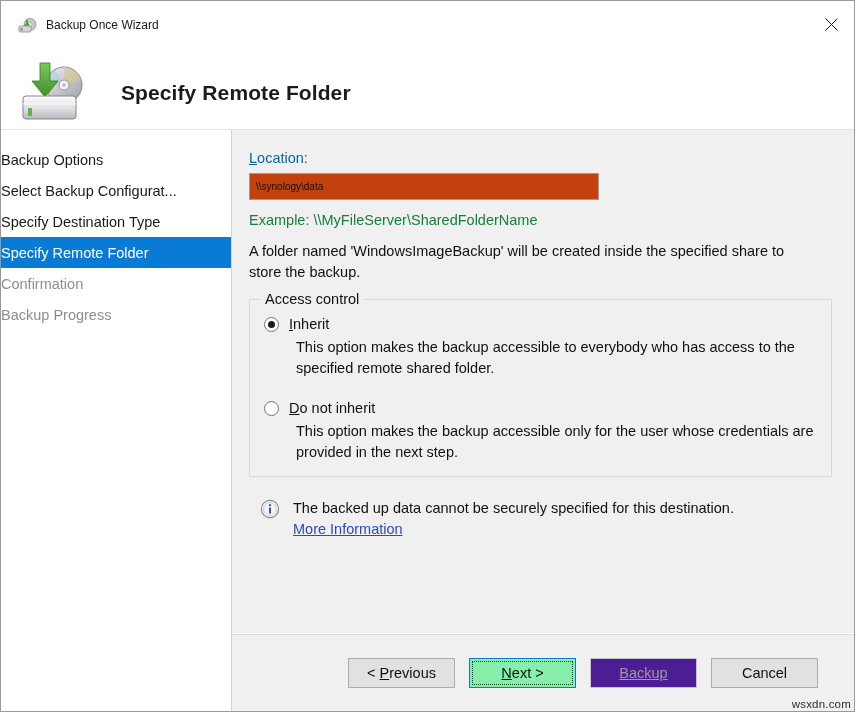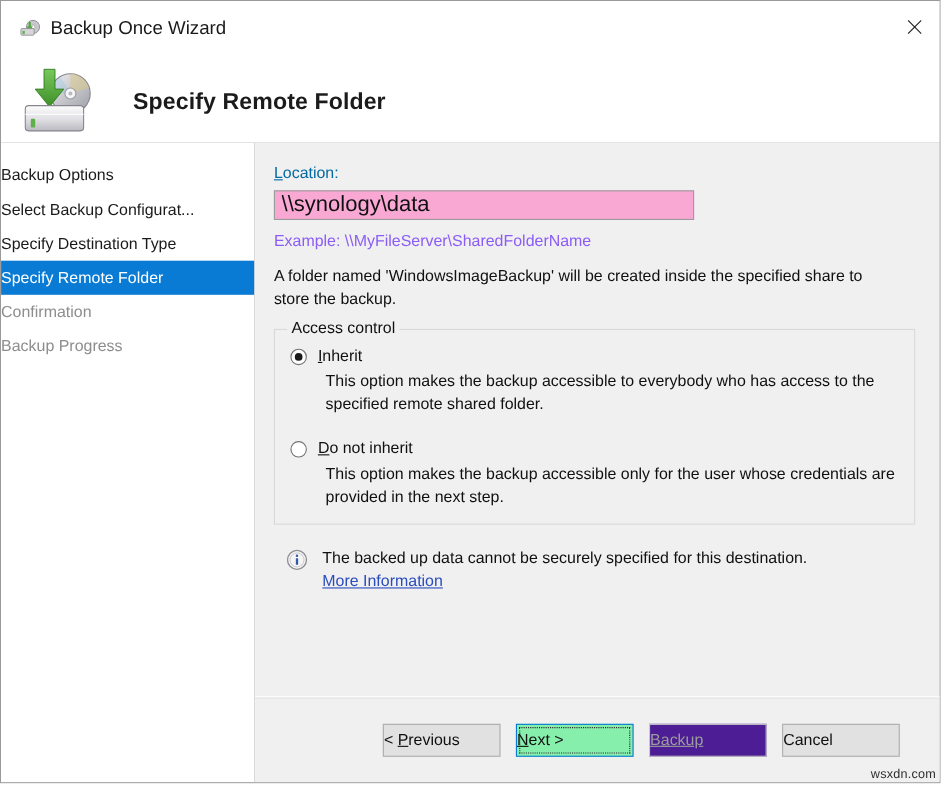--- a/index.html
+++ b/index.html
@@ -43,21 +43,21 @@
     padding: 14px 0 0 16px;
     gap: 9px;
   }
   .title-icon {
     width: 20px;
     height: 20px;
     position: relative;
     flex: 0 0 20px;
   }
   .title-text {
-    font-size: 17px;
+    font-size: 12px;
     color: #1a1a1a;
     line-height: 1;
     white-space: nowrap;
   }
   .close-btn {
     position: absolute;
     top: 0;
     right: 0;
     width: 46px;
     height: 46px;
@@ -140,35 +140,35 @@
     padding: 20px 22px 0 17px;
     box-sizing: border-box;
   }
 
   .field-label {
     font-size: 14.5px;
     color: #0369a1;
     margin-bottom: 7px;
   }
   .text-input {
-    width: 382px;
+    width: 350px;
     height: 27px;
     box-sizing: border-box;
     border: 1px solid #9b9b9b;
-    background: #f9a8d4;
+    background: #c2410c;
     font-family: "Liberation Sans", sans-serif;
-    font-size: 20px;
+    font-size: 10px;
     color: #101010;
     padding: 0 6px;
     outline: none;
     border-radius: 0;
   }
   .example-line {
     font-size: 14.5px;
-    color: #8b5cf6;
+    color: #15803d;
     margin-top: 12px;
   }
   .desc-line {
     font-size: 14.5px;
     color: #101010;
     margin-top: 13px;
     line-height: 1.42;
     max-width: 560px;
   }
 
@@ -272,20 +272,21 @@
     width: 107px;
     height: 30px;
     box-sizing: border-box;
     background: #e1e1e1;
     border: 1px solid #adadad;
     font-family: "Liberation Sans", sans-serif;
     font-size: 14.5px;
     color: #101010;
     display: flex;
     align-items: center;
+    justify-content: center;
     cursor: default;
     position: relative;
     padding: 0;
   }
   .btn.default {
     border: 1px solid #0a7bd4;
     background: #86efac;
   }
   .btn.default .focus-ring {
     position: absolute;

